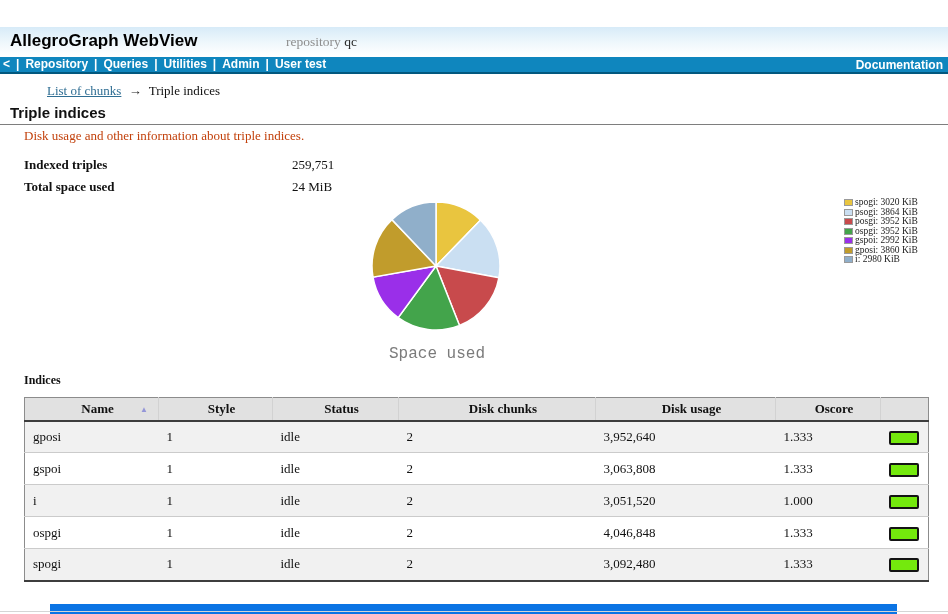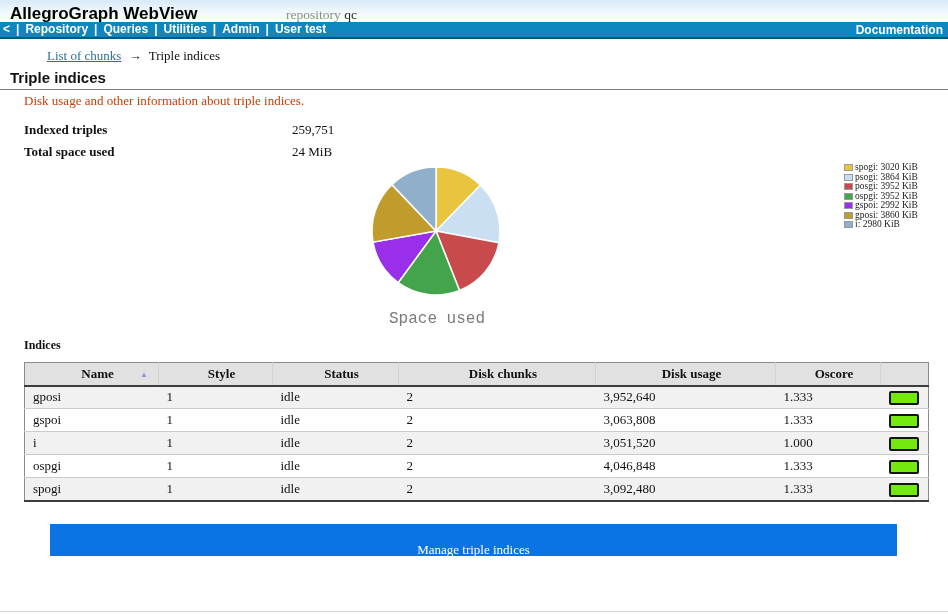--- a/index.html
+++ b/index.html
@@ -3,22 +3,23 @@
 <meta charset="utf-8">
 <style>
   * { box-sizing: border-box; }
   html,body { margin:0; padding:0; }
   body {
     width:948px; height:614px; position:relative; overflow:hidden;
     background:#fff; font-family:"Liberation Serif", serif; color:#111;
   }
   
   .top-header {
-    height:22px; position:relative;
+    height:30px; position:relative;
     background:linear-gradient(to bottom,#d7ebf8 0%,#eef7fc 50%,#ffffff 95%);
+    margin-top:27px;
   }
   .app-title {
     position:absolute; left:10px; top:4px;
     font-family:"Liberation Sans", sans-serif; font-weight:bold; font-size:17px; color:#000;
   }
   .repo-info { position:absolute; left:286px; top:7px; font-size:13.5px; }
   .repo-label { color:#8e8e8e; }
   .repo-name  { color:#2b2b2b; }
   
   .nav-bar {
@@ -64,21 +65,21 @@
   .indices-table {
     margin:9px 0 0 24px; width:904px; border-collapse:collapse; table-layout:fixed;
     font-size:13px; border:1px solid #8c8c8c; border-bottom:2px solid #3d3d3d;
   }
   .indices-table thead th {
     background:#e1e1e1; text-align:center; font-weight:bold; height:23px;
     padding:0 0 0 12px; border-bottom:2px solid #3d3d3d; border-right:1px solid #d2d2d2;
     position:relative; cursor:pointer;
   }
   .indices-table thead th:last-child { border-right:none; }
-  .indices-table tbody td { height:23px; padding:0 0 0 8px; border-bottom:1px solid #cbcbcb; }
+  .indices-table tbody td { height:32px; padding:0 0 0 8px; border-bottom:1px solid #cbcbcb; }
   .indices-table tbody tr:nth-child(odd) { background:#f1f1f1; }
   .indices-table tbody tr:last-child td { border-bottom:none; }
   .sort-indicator { position:absolute; right:10px; top:7px; font-size:8px; color:#9496d8; }
   .action-cell { padding:0 !important; text-align:center; }
   .row-action-button {
     width:30px; height:14px; padding:0; display:inline-block; vertical-align:middle;
     background:#74e90d; border:2px solid #141414; border-radius:2px; cursor:pointer;
   }
   
   .manage-button {

